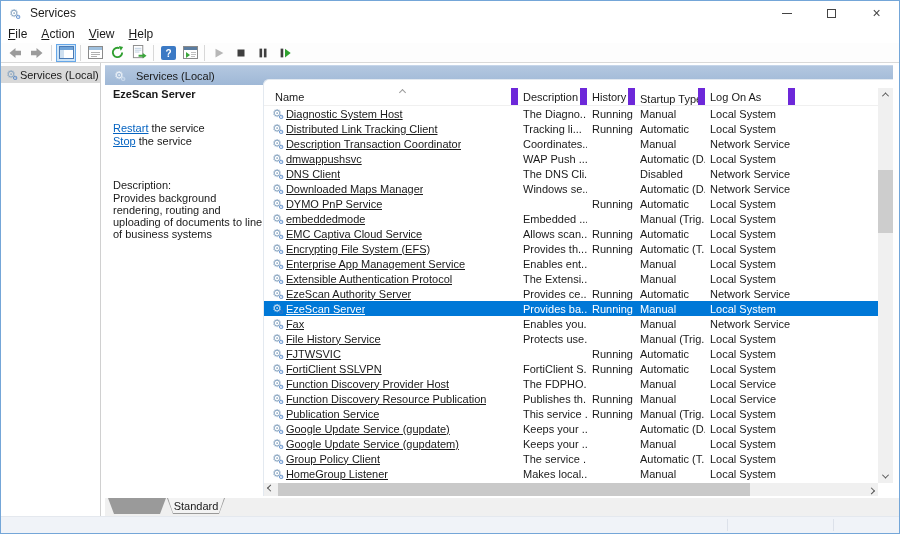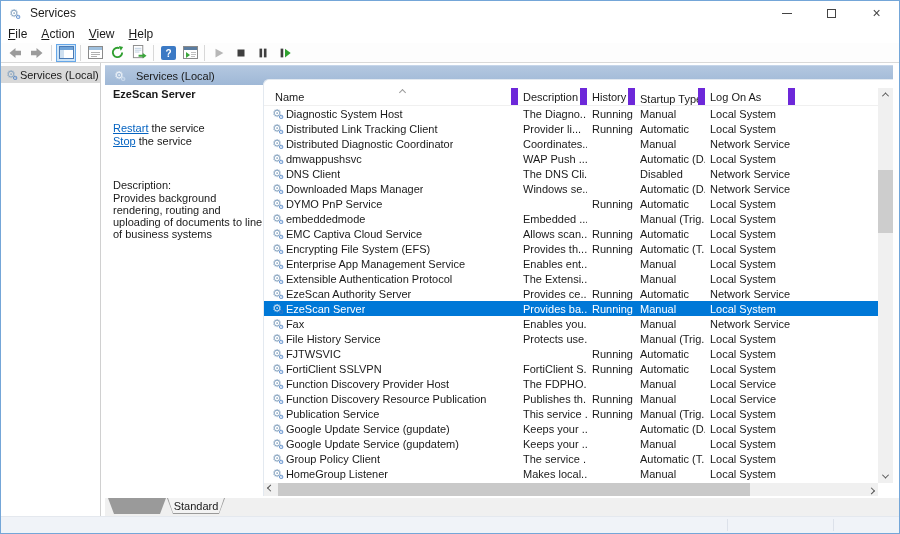--- a/index.html
+++ b/index.html
@@ -56,21 +56,21 @@
   .sort-caret { position:absolute; left:136px; top:2px; width:5px; height:5px; border-left:1px solid #9a9a9a; border-top:1px solid #9a9a9a; transform:rotate(45deg); }
   .c-name { width:254px; } .c-desc { width:69px; } .c-status { width:48px; } .c-startup { width:70px;align-items:flex-end; } .c-logon { width:90px; }
   .hfill { flex:1; border-right:none; }
 
   .list-rows { position:absolute; left:0; top:26px; right:15px; bottom:13px; overflow:hidden; }
   .row { height:15px; display:flex; font-size:11px; color:#1a1a1a; white-space:nowrap; align-items:center; }
   .row .cell { overflow:hidden; padding-left:5px; height:15px; display:flex; align-items:center; }
   .row .c-name { padding-left:8px; }
   .row.selected { background:#0078d7; color:#fff; }
   .row.selected .gear { color:#cfe0ef; }
-  .name-text { overflow:hidden; text-overflow:clip; }
+  .name-text { overflow:hidden; text-overflow:clip;text-decoration:underline; }
 
   
   .vscroll { position:absolute; right:0; top:8px; width:15px; bottom:13px; background:#f0f0f0; }
   .vthumb { position:absolute; left:0; width:15px; top:82px; height:63px; background:#cdcdcd; }
   .hscroll { position:absolute; left:0; right:15px; bottom:0; height:13px; background:#f0f0f0; }
   .hthumb { position:absolute; top:0; height:13px; left:14px; width:472px; background:#c9c9c9; }
   .sb-btn { position:absolute; display:flex; align-items:center; justify-content:center; background:#f0f0f0; }
   .vscroll .sb-up { top:0; left:0; width:15px; height:13px; }
   .vscroll .sb-down { bottom:0; left:0; width:15px; height:13px; }
   .hscroll .sb-left { left:0; top:0; width:13px; height:13px; }
@@ -265,30 +265,30 @@
     <div class="cell c-status">Running</div>
     <div class="cell c-startup">Manual</div>
     <div class="cell c-logon">Local System</div>
   </div>
 
   <div class="row">
     <div class="cell c-name">
                 <span class="gear">⚙</span>
                 <span class="name-text">Distributed Link Tracking Client</span>
               </div>
-    <div class="cell c-desc">Provider li...</div>
+    <div class="cell c-desc">Tracking li...</div>
     <div class="cell c-status">Running</div>
     <div class="cell c-startup">Automatic</div>
     <div class="cell c-logon">Local System</div>
   </div>
 
   <div class="row">
     <div class="cell c-name">
                 <span class="gear">⚙</span>
-                <span class="name-text">Distributed Diagnostic Coordinator</span>
+                <span class="name-text">Description Transaction Coordinator</span>
               </div>
     <div class="cell c-desc">Coordinates...</div>
     <div class="cell c-status"></div>
     <div class="cell c-startup">Manual</div>
     <div class="cell c-logon">Network Service</div>
   </div>
 
   <div class="row">
     <div class="cell c-name">
                 <span class="gear">⚙</span>

